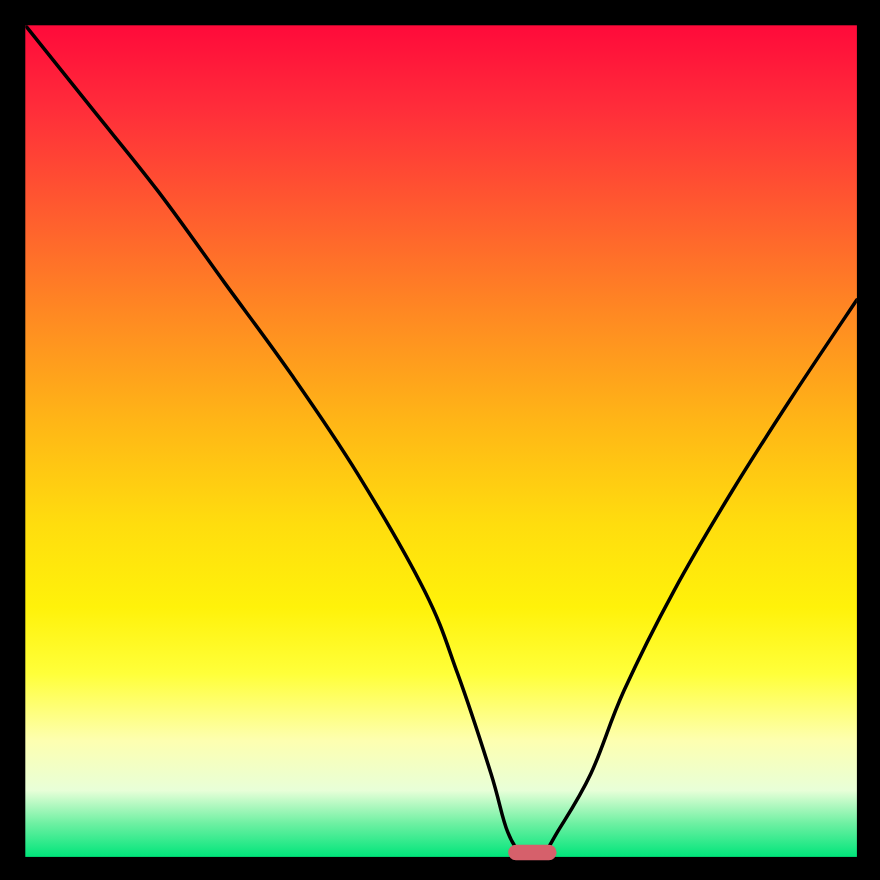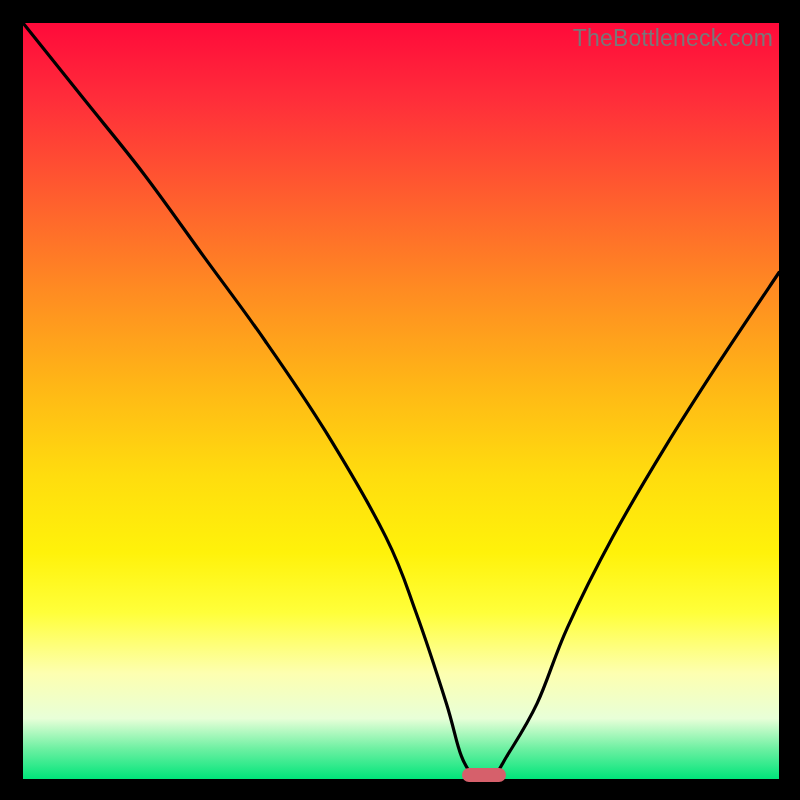--- a/index.html
+++ b/index.html
@@ -52,21 +52,20 @@
     border-radius: 7px;
     background: #d6606b;
     transform: translate(-50%, -50%);
   }
 </style>
 </head>
 <body>
 
 <div class="stage">
   <div class="plot-area">
-    <div class="watermark">TheBottleneck.com</div>
 
     <svg class="curve" viewBox="0 0 756 756" preserveAspectRatio="none">
       <path id="curve-path" d="M 0.0 0.0 C 10.9 13.6, 38.7 48.4, 60.5 75.6 C 82.3 102.8, 99.2 122.6, 121.0 151.2 C 142.7 179.8, 159.7 204.4, 181.4 234.4 C 203.2 264.3, 220.1 286.2, 241.9 317.5 C 263.7 348.8, 280.6 372.9, 302.4 408.2 C 324.2 443.6, 346.6 481.4, 362.9 514.1 C 379.2 546.7, 382.2 559.7, 393.1 589.7 C 404.0 619.6, 415.2 654.5, 423.4 680.4 C 431.5 706.3, 433.0 719.7, 438.5 733.3 C 443.9 746.9, 448.2 751.9, 453.6 756.0 C 459.0 760.1, 463.3 760.1, 468.7 756.0 C 474.2 751.9, 475.7 746.9, 483.8 733.3 C 492.0 719.7, 503.2 703.5, 514.1 680.4 C 525.0 657.3, 530.7 634.7, 544.3 604.8 C 557.9 574.9, 572.0 546.7, 589.7 514.1 C 607.4 481.4, 623.5 454.7, 642.6 423.4 C 661.7 392.1, 675.1 371.5, 695.5 340.2 C 715.9 308.9, 745.1 265.8, 756.0 249.5" fill="none" stroke="#000000" stroke-width="3.2" stroke-linecap="round"></path>
     </svg>
 
     <div class="marker" id="bottleneck-marker" style="left: 461.16px; top: 752px; background: rgb(214, 96, 107);"></div>
   </div>
 </div>
 
 </body></html>

